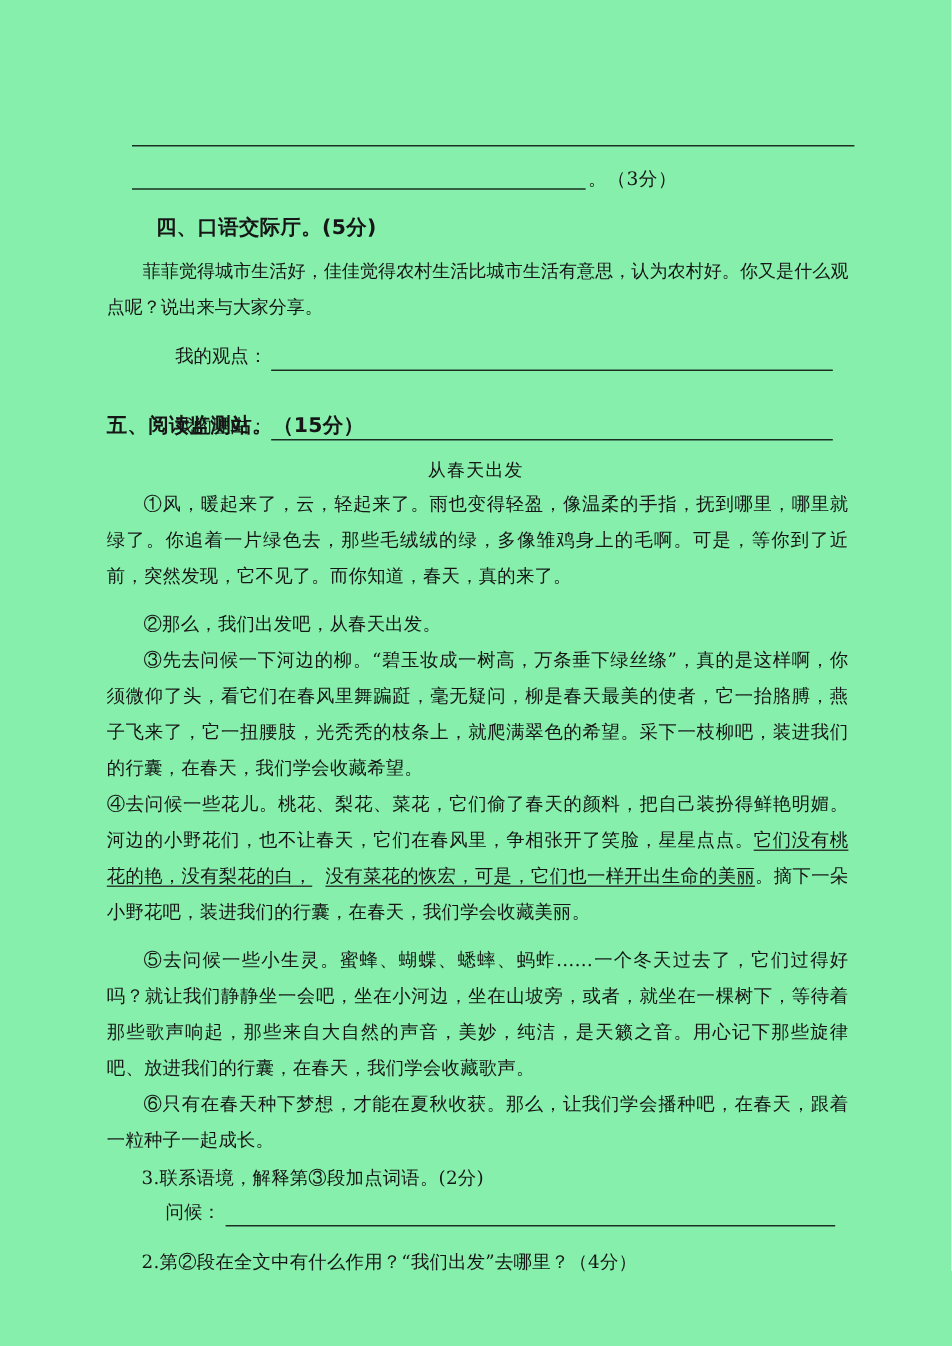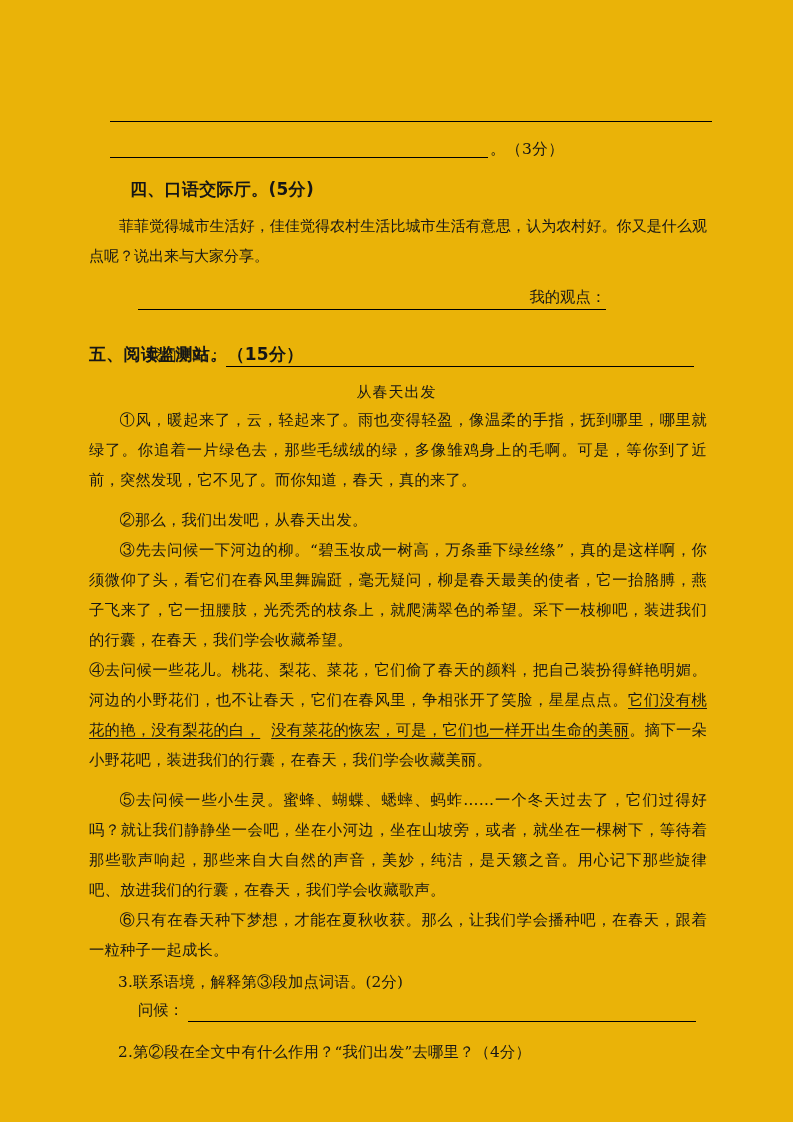--- a/index.html
+++ b/index.html
@@ -10,21 +10,21 @@
   }
   body {
     font-family: "DejaVu Serif", "Liberation Serif", serif;
     color: #161616;
   }
   .page {
     position: relative;
     width: 793px;
     height: 1122px;
     margin: 0 auto;
-    background: #eab308;
+    background: #86efac;
     overflow: hidden;
     box-sizing: border-box;
   }
 
   
   .rule {
     display: inline-block;
     border-bottom: 1.4px solid #000;
     height: 0;
     vertical-align: bottom;
@@ -95,21 +95,21 @@
     position: absolute;
     display: flex;
     align-items: flex-end;
     font-size: 15.3px;
     line-height: 20px;
     white-space: nowrap;
   }
   .blank-row .lbl { padding-bottom: 2px; }
   .blank-row .rule { margin-left: 4px; }
 
-  .row-viewpoint { left: 134px; top: 287px; flex-direction: column; }
+  .row-viewpoint { left: 146px; top: 287px; }
   .row-reason    { left: 146px; top: 317px; margin-top: 28px; }
   .row-greeting  { left: 118px; top: 1000px; margin-left: 20px; }
 
   
   .passage-title {
     position: absolute;
     left: 0;
     top: 383px;
     width: 793px;
     text-align: center;

